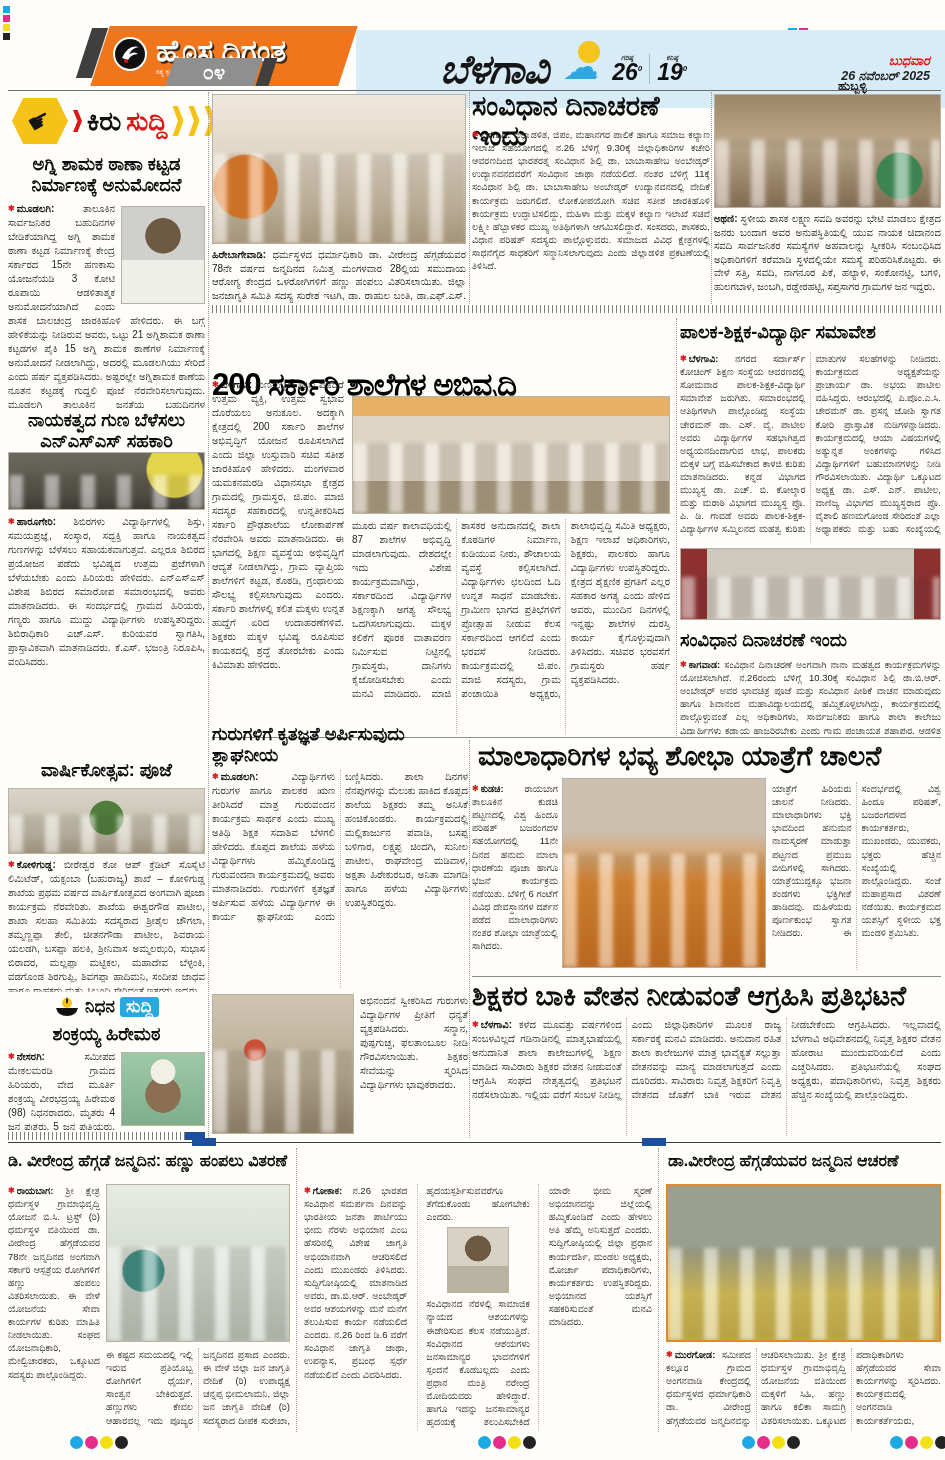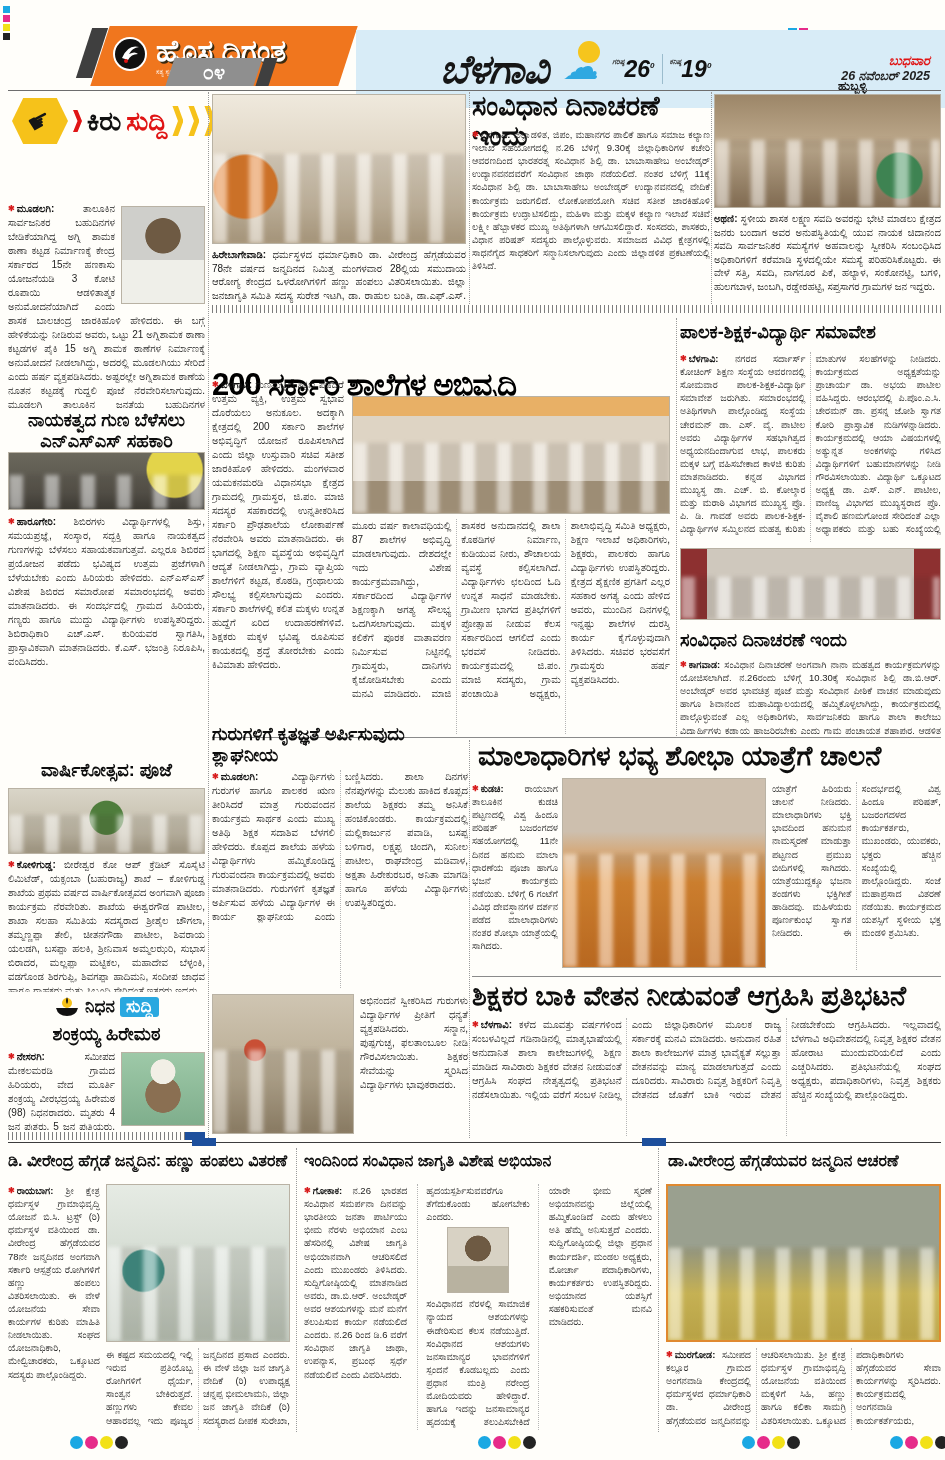--- a/index.html
+++ b/index.html
@@ -19,21 +19,21 @@
   .logo-inner{transform:skewX(18deg);display:flex;align-items:center;gap:8px;}
   .logo-title{font-size:30px;font-weight:900;color:#fff;text-shadow:2px 2px 0 #3a2a10;line-height:1;}
   .logo-tagline{font-size:6.5px;color:#fff;margin-top:2px;}
   .pageno-box{background:#8f8f8f;color:#fff;font-weight:900;font-size:20px;
               display:flex;align-items:center;justify-content:center;}
   .darkslash{background:#3f3f3f;}
   .blue-band{background:#d8ecf7;display:flex;align-items:center;}
   .band-city{font-size:40px;font-weight:900;color:#161616;letter-spacing:-1px;line-height:1;}
   .sun{width:22px;height:22px;border-radius:50%;background:#f6c51d;position:absolute;top:-8px;left:16px;}
   .cloud{font-size:36px;color:#2fa8e1;line-height:1;position:relative;}
-  .temp{display:flex;flex-direction:row;line-height:1;}
+  .temp{display:flex;flex-direction:column;align-items:center;line-height:1;}
   .temp .lbl{font-size:7px;color:#333;font-weight:bold;}
   .temp .val{font-size:23px;font-weight:900;color:#101010;}
   .temp sup{font-size:8px;font-weight:bold;}
   .tdiv{width:1px;height:30px;background:#9bbccd;margin:0 7px;}
   .date-block{text-align:right;line-height:1.25;}
   .day{color:#e01414;font-weight:bold;font-size:13px;}
   .date{color:#222;font-weight:bold;font-size:12.5px;margin-left:24px;}
   .orange-bar{background:#f0761e;}
   .ed-city{font-size:12px;font-weight:bold;color:#111;}
   
@@ -170,20 +170,21 @@
         <span class="hand">☛</span>
       </div>
     <div class="chev r"></div>
     <span class="kiru-w1">ಕಿರು</span>
       <span class="kiru-w2">ಸುದ್ದಿ</span>
     <div class="chev y"></div>
       <div class="chev y"></div>
       <div class="chev y"></div>
   </div>
 
+  <div class="abs h-sm ctr" style="left:8px;top:154px;width:197px;">ಅಗ್ನಿ ಶಾಮಕ ಠಾಣಾ ಕಟ್ಟಡ ನಿರ್ಮಾಣಕ್ಕೆ ಅನುಮೋದನೆ</div>
   <div class="abs body-txt" style="left:8px;top:202px;width:197px;height:206px;">
     <div class="photo p-port1" style="position:relative;float:right;width:84px;height:98px;margin:4px 0 3px 6px;"></div>
     <span class="lead">ಮೂಡಲಗಿ:</span> <span>ತಾಲೂಕಿನ ಸಾರ್ವಜನಿಕರ ಬಹುದಿನಗಳ ಬೇಡಿಕೆಯಾಗಿದ್ದ ಅಗ್ನಿ ಶಾಮಕ ಠಾಣಾ ಕಟ್ಟಡ ನಿರ್ಮಾಣಕ್ಕೆ ಕೇಂದ್ರ ಸರ್ಕಾರದ 15ನೇ ಹಣಕಾಸು ಯೋಜನೆಯಡಿ 3 ಕೋಟಿ ರೂಪಾಯಿ ಆಡಳಿತಾತ್ಮಕ ಅನುಮೋದನೆಯಾಗಿದೆ ಎಂದು ಶಾಸಕ ಬಾಲಚಂದ್ರ ಜಾರಕಿಹೊಳಿ ಹೇಳಿದರು. ಈ ಬಗ್ಗೆ ಹೇಳಿಕೆಯನ್ನು ನೀಡಿರುವ ಅವರು, ಒಟ್ಟು 21 ಅಗ್ನಿಶಾಮಕ ಠಾಣಾ ಕಟ್ಟಡಗಳ ಪೈಕಿ 15 ಅಗ್ನಿ ಶಾಮಕ ಠಾಣೆಗಳ ನಿರ್ಮಾಣಕ್ಕೆ ಅನುಮೋದನೆ ನೀಡಲಾಗಿದ್ದು, ಅದರಲ್ಲಿ ಮೂಡಲಗಿಯು ಸೇರಿದೆ ಎಂದು ಹರ್ಷ ವ್ಯಕ್ತಪಡಿಸಿದರು. ಅಷ್ಟರಲ್ಲೇ ಅಗ್ನಿಶಾಮಕ ಠಾಣೆಯ ನೂತನ ಕಟ್ಟಡಕ್ಕೆ ಗುದ್ದಲಿ ಪೂಜೆ ನೆರವೇರಿಸಲಾಗುವುದು. ಮೂಡಲಗಿ ತಾಲೂಕಿನ ಜನತೆಯ ಬಹುದಿನಗಳ ಬೇಡಿಕೆಯಾಗಿದ್ದು, ಇದು ಪಟ್ಟಣದ ಎಪಿಎಂಸಿ ಬಳಿ ನೂತನ ಕಟ್ಟಡವು ಆರಂಭಗೊಳ್ಳಲಿದೆ ಎಂದು ಮಾಹಿತಿ ನೀಡಿದರು.</span>
   </div>
 
   <div class="abs h-sm ctr" style="left:8px;top:410px;width:197px;">ನಾಯಕತ್ವದ ಗುಣ ಬೆಳೆಸಲು ಎನ್‌ಎಸ್‌ಎಸ್ ಸಹಕಾರಿ</div>
   <div class="abs photo p-nss ppl" style="left:8px;top:452px;width:197px;height:58px;"></div>
   <div class="abs body-txt" style="left:8px;top:515px;width:197px;height:242px;">
     <span class="lead">ಹಾರೂಗೇರಿ:</span> <span>ಶಿಬಿರಗಳು ವಿದ್ಯಾರ್ಥಿಗಳಲ್ಲಿ ಶಿಸ್ತು, ಸಮಯಪ್ರಜ್ಞೆ, ಸಂಸ್ಕಾರ, ಸದ್ಭಕ್ತಿ ಹಾಗೂ ನಾಯಕತ್ವದ ಗುಣಗಳನ್ನು ಬೆಳೆಸಲು ಸಹಾಯಕವಾಗುತ್ತವೆ. ಎಲ್ಲರೂ ಶಿಬಿರದ ಪ್ರಯೋಜನ ಪಡೆದು ಭವಿಷ್ಯದ ಉತ್ತಮ ಪ್ರಜೆಗಳಾಗಿ ಬೆಳೆಯಬೇಕು ಎಂದು ಹಿರಿಯರು ಹೇಳಿದರು. ಎನ್‌ಎಸ್‌ಎಸ್ ವಿಶೇಷ ಶಿಬಿರದ ಸಮಾರೋಪ ಸಮಾರಂಭದಲ್ಲಿ ಅವರು ಮಾತನಾಡಿದರು. ಈ ಸಂದರ್ಭದಲ್ಲಿ ಗ್ರಾಮದ ಹಿರಿಯರು, ಗಣ್ಯರು ಹಾಗೂ ಮುದ್ದು ವಿದ್ಯಾರ್ಥಿಗಳು ಉಪಸ್ಥಿತರಿದ್ದರು. ಶಿಬಿರಾಧಿಕಾರಿ ಎಚ್.ಎಸ್. ಕುರಿಯವರ ಸ್ವಾಗತಿಸಿ, ಪ್ರಾಸ್ತಾವಿಕವಾಗಿ ಮಾತನಾಡಿದರು. ಕೆ.ಎಸ್. ಭಜಂತ್ರಿ ನಿರೂಪಿಸಿ, ವಂದಿಸಿದರು.</span>
   </div>
@@ -271,21 +272,20 @@
   <div class="abs navy" style="left:192px;top:1138px;width:24px;height:8px;"></div>
   <div class="abs navy" style="left:642px;top:1138px;width:24px;height:8px;"></div>
 
   <div class="abs h-xs" style="left:8px;top:1152px;width:282px;">ಡಿ. ವೀರೇಂದ್ರ ಹೆಗ್ಗಡೆ ಜನ್ಮದಿನ: ಹಣ್ಣು ಹಂಪಲು ವಿತರಣೆ</div>
   <div class="abs body-txt body-s" style="left:8px;top:1184px;width:92px;height:246px;">
     <span class="lead">ರಾಯಬಾಗ:</span> <span>ಶ್ರೀ ಕ್ಷೇತ್ರ ಧರ್ಮಸ್ಥಳ ಗ್ರಾಮಾಭಿವೃದ್ಧಿ ಯೋಜನೆ ಬಿ.ಸಿ. ಟ್ರಸ್ಟ್ (ರಿ) ಧರ್ಮಸ್ಥಳ ವತಿಯಿಂದ ಡಾ. ವೀರೇಂದ್ರ ಹೆಗ್ಗಡೆಯವರ 78ನೇ ಜನ್ಮದಿನದ ಅಂಗವಾಗಿ ಸರ್ಕಾರಿ ಆಸ್ಪತ್ರೆಯ ರೋಗಿಗಳಿಗೆ ಹಣ್ಣು ಹಂಪಲು ವಿತರಿಸಲಾಯಿತು. ಈ ವೇಳೆ ಯೋಜನೆಯ ಸೇವಾ ಕಾರ್ಯಗಳ ಕುರಿತು ಮಾಹಿತಿ ನೀಡಲಾಯಿತು. ಸಂಘದ ಯೋಜನಾಧಿಕಾರಿ, ಮೇಲ್ವಿಚಾರಕರು, ಒಕ್ಕೂಟದ ಸದಸ್ಯರು ಪಾಲ್ಗೊಂಡಿದ್ದರು.</span>
   </div>
   <div class="abs photo p-b1 ppl" style="left:106px;top:1184px;width:184px;height:158px;"></div>
   <div class="abs body-txt body-s cols2" style="left:106px;top:1348px;width:184px;height:82px;">ಈ ಕಷ್ಟದ ಸಮಯದಲ್ಲಿ ಇಲ್ಲಿ ಇರುವ ಪ್ರತಿಯೊಬ್ಬ ರೋಗಿಗಳಿಗೆ ಧೈರ್ಯ, ಸಾಂತ್ವನ ಬೇಕಿರುತ್ತದೆ. ಹಣ್ಣುಗಳು ಕೇವಲ ಆಹಾರವಲ್ಲ ಇದು ಪೂಜ್ಯರ ಜನ್ಮದಿನದ ಪ್ರಸಾದ ಎಂದರು. ಈ ವೇಳೆ ಜಿಲ್ಲಾ ಜನ ಜಾಗೃತಿ ವೇದಿಕೆ (ರಿ) ಉಪಾಧ್ಯಕ್ಷ ಚನ್ನಪ್ಪ ಭೀಮಲಾಮನಿ, ಜಿಲ್ಲಾ ಜನ ಜಾಗೃತಿ ವೇದಿಕೆ (ರಿ) ಸದಸ್ಯರಾದ ದೀಪಕ ಸುರೇಖಾ, ಪ್ರಭಾ, ಸರ್ಕಾರಿ ಆಸ್ಪತ್ರೆಯ ಸಮಸ್ತ ಅಧಿಕಾರಿಗಳು, ಸಿಬ್ಬಂದಿ ಉಪಸ್ಥಿತರಿದ್ದರು.</div>
 
-  <div class="abs h-xs" style="left:304px;top:1152px;width:348px;">ಇಂದಿನಿಂದ ಸಂವಿಧಾನ ಜಾಗೃತಿ ವಿಶೇಷ ಅಭಿಯಾನ</div>
   <div class="abs" style="left:304px;top:1184px;width:348px;height:246px;display:flex;gap:10px;">
     <div class="body-txt body-s" style="width:110px;overflow:hidden;">
       <span class="lead">ಗೋಕಾಕ:</span> <span>ನ.26 ಭಾರತದ ಸಂವಿಧಾನ ಸಮರ್ಪನಾ ದಿನವನ್ನು ಭಾರತೀಯ ಜನತಾ ಪಾರ್ಟಿಯು ಭೀಮ ನೆರಳು ಅಭಿಯಾನ ಎಂಬ ಹೆಸರಿನಲ್ಲಿ ವಿಶೇಷ ಜಾಗೃತಿ ಅಭಿಯಾನವಾಗಿ ಆಚರಿಸಲಿದೆ ಎಂದು ಮುಖಂಡರು ತಿಳಿಸಿದರು. ಸುದ್ದಿಗೋಷ್ಠಿಯಲ್ಲಿ ಮಾತನಾಡಿದ ಅವರು, ಡಾ.ಬಿ.ಆರ್. ಅಂಬೇಡ್ಕರ್ ಅವರ ಆಶಯಗಳನ್ನು ಮನೆ ಮನೆಗೆ ತಲುಪಿಸುವ ಕಾರ್ಯ ನಡೆಯಲಿದೆ ಎಂದರು. ನ.26 ರಿಂದ ಡಿ.6 ವರೆಗೆ ಸಂವಿಧಾನ ಜಾಗೃತಿ ಜಾಥಾ, ಉಪನ್ಯಾಸ, ಪ್ರಬಂಧ ಸ್ಪರ್ಧೆ ನಡೆಯಲಿವೆ ಎಂದು ವಿವರಿಸಿದರು.</span>
     </div>
     <div class="body-txt body-s" style="width:110px;overflow:hidden;border-left:1px dotted #b5b5b5;border-right:1px dotted #b5b5b5;padding:0 8px;">
       <span>ಹೃದಯಸ್ಪರ್ಶಿಸುವವರೆಗೂ ತೆಗೆದುಕೊಂಡು ಹೋಗಬೇಕು ಎಂದರು.</span>
       <div class="photo p-port2" style="position:relative;width:62px;height:66px;margin:4px auto;"></div>
       <span>ಸಂವಿಧಾನದ ನೆರಳಲ್ಲಿ ಸಾಮಾಜಿಕ ನ್ಯಾಯದ ಆಶಯಗಳನ್ನು ಈಡೇರಿಸುವ ಕೆಲಸ ನಡೆಯುತ್ತಿದೆ. ಸಂವಿಧಾನದ ಆಶಯಗಳು ಜನಸಾಮಾನ್ಯರ ಭಾವನೆಗಳಿಗೆ ಸ್ಪಂದನೆ ಕೊಡಬಲ್ಲದು ಎಂದು ಪ್ರಧಾನ ಮಂತ್ರಿ ನರೇಂದ್ರ ಮೋದಿಯವರು ಹೇಳಿದ್ದಾರೆ. ಹಾಗೂ ಇದನ್ನು ಜನಸಾಮಾನ್ಯರ ಹೃದಯಕ್ಕೆ ತಲುಪಿಸಬೇಕಿದೆ ಎಂದರು.</span>
     </div>
     <div class="body-txt body-s" style="width:110px;overflow:hidden;">ಯಾರೇ ಭೀಮ ಸ್ಮರಣೆ ಅಭಿಯಾನವನ್ನು ಜಿಲ್ಲೆಯಲ್ಲಿ ಹಮ್ಮಿಕೊಂಡಿದೆ ಎಂದು ಹೇಳಲು ಅತಿ ಹೆಮ್ಮೆ ಅನಿಸುತ್ತದೆ ಎಂದರು. ಸುದ್ದಿಗೋಷ್ಠಿಯಲ್ಲಿ ಜಿಲ್ಲಾ ಪ್ರಧಾನ ಕಾರ್ಯದರ್ಶಿ, ಮಂಡಲ ಅಧ್ಯಕ್ಷರು, ಮೋರ್ಚಾ ಪದಾಧಿಕಾರಿಗಳು, ಕಾರ್ಯಕರ್ತರು ಉಪಸ್ಥಿತರಿದ್ದರು. ಅಭಿಯಾನದ ಯಶಸ್ಸಿಗೆ ಸಹಕರಿಸುವಂತೆ ಮನವಿ ಮಾಡಿದರು.</div>

